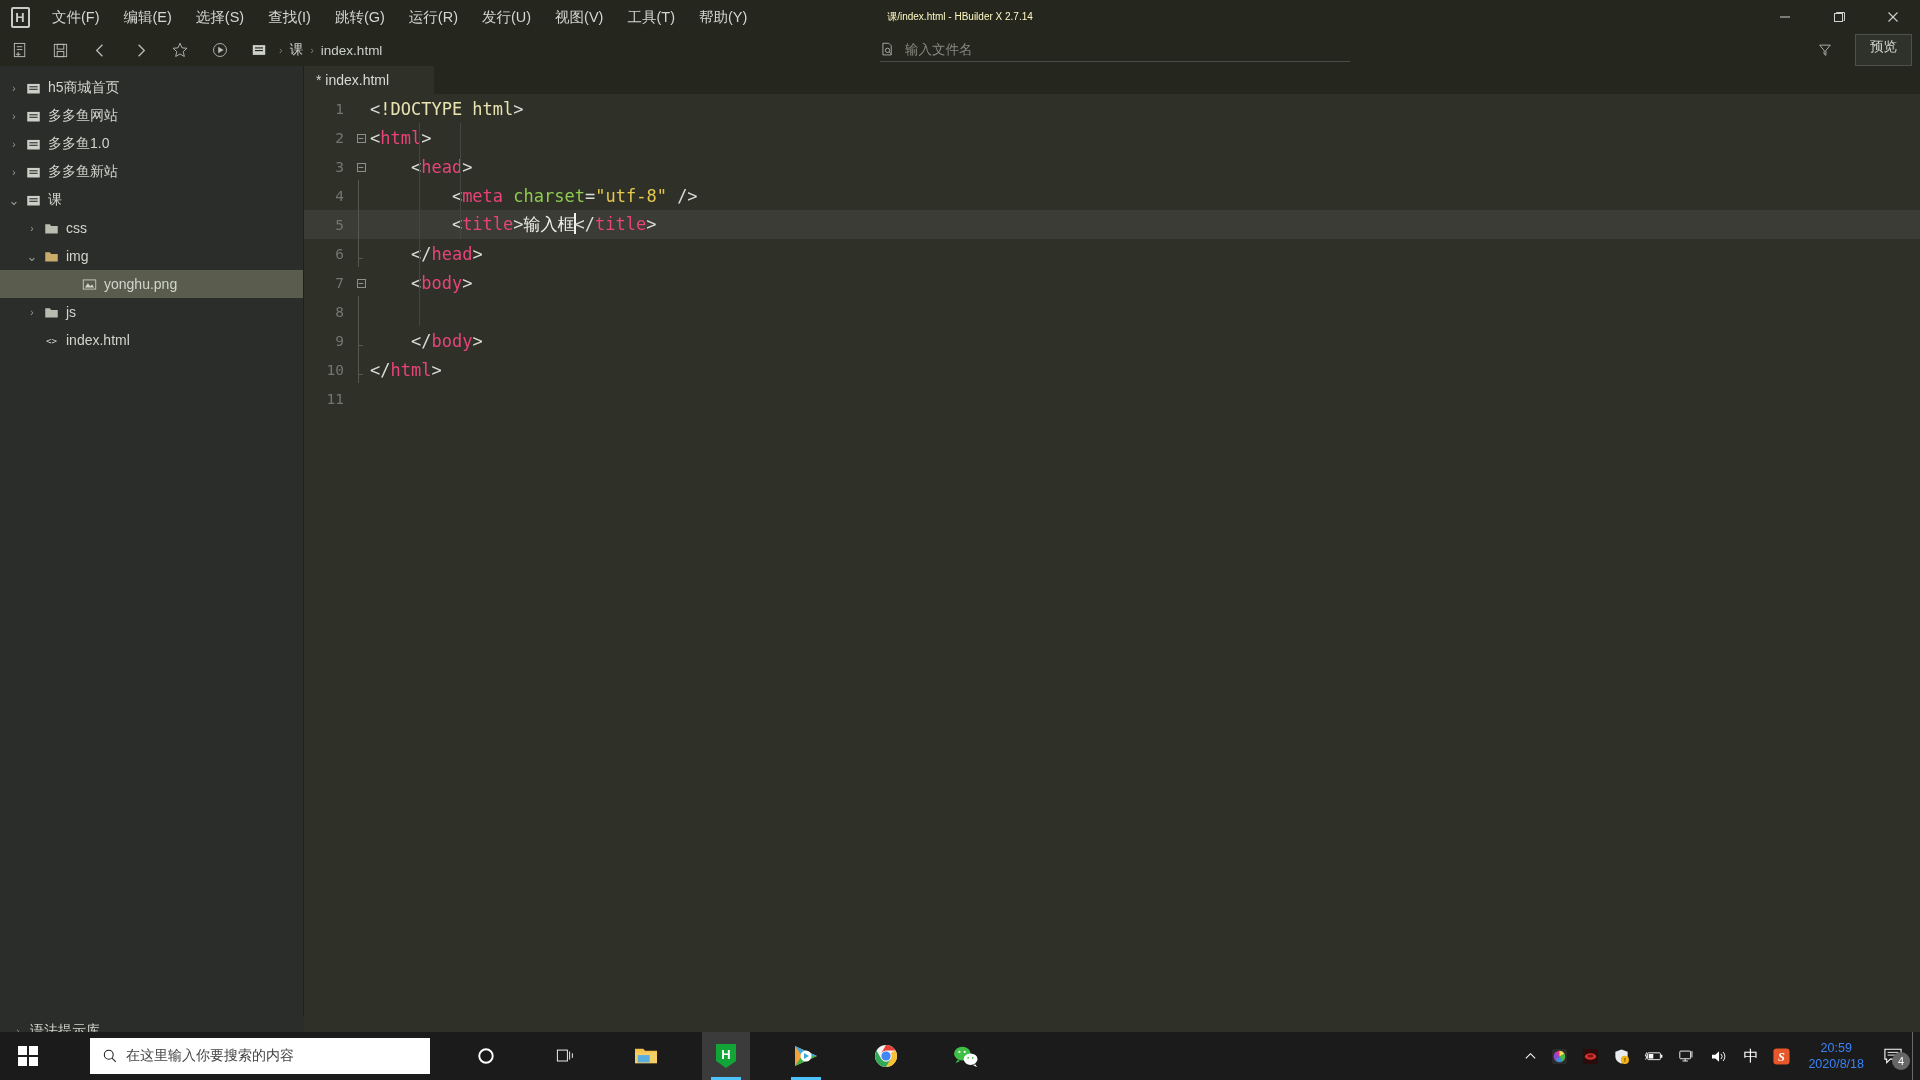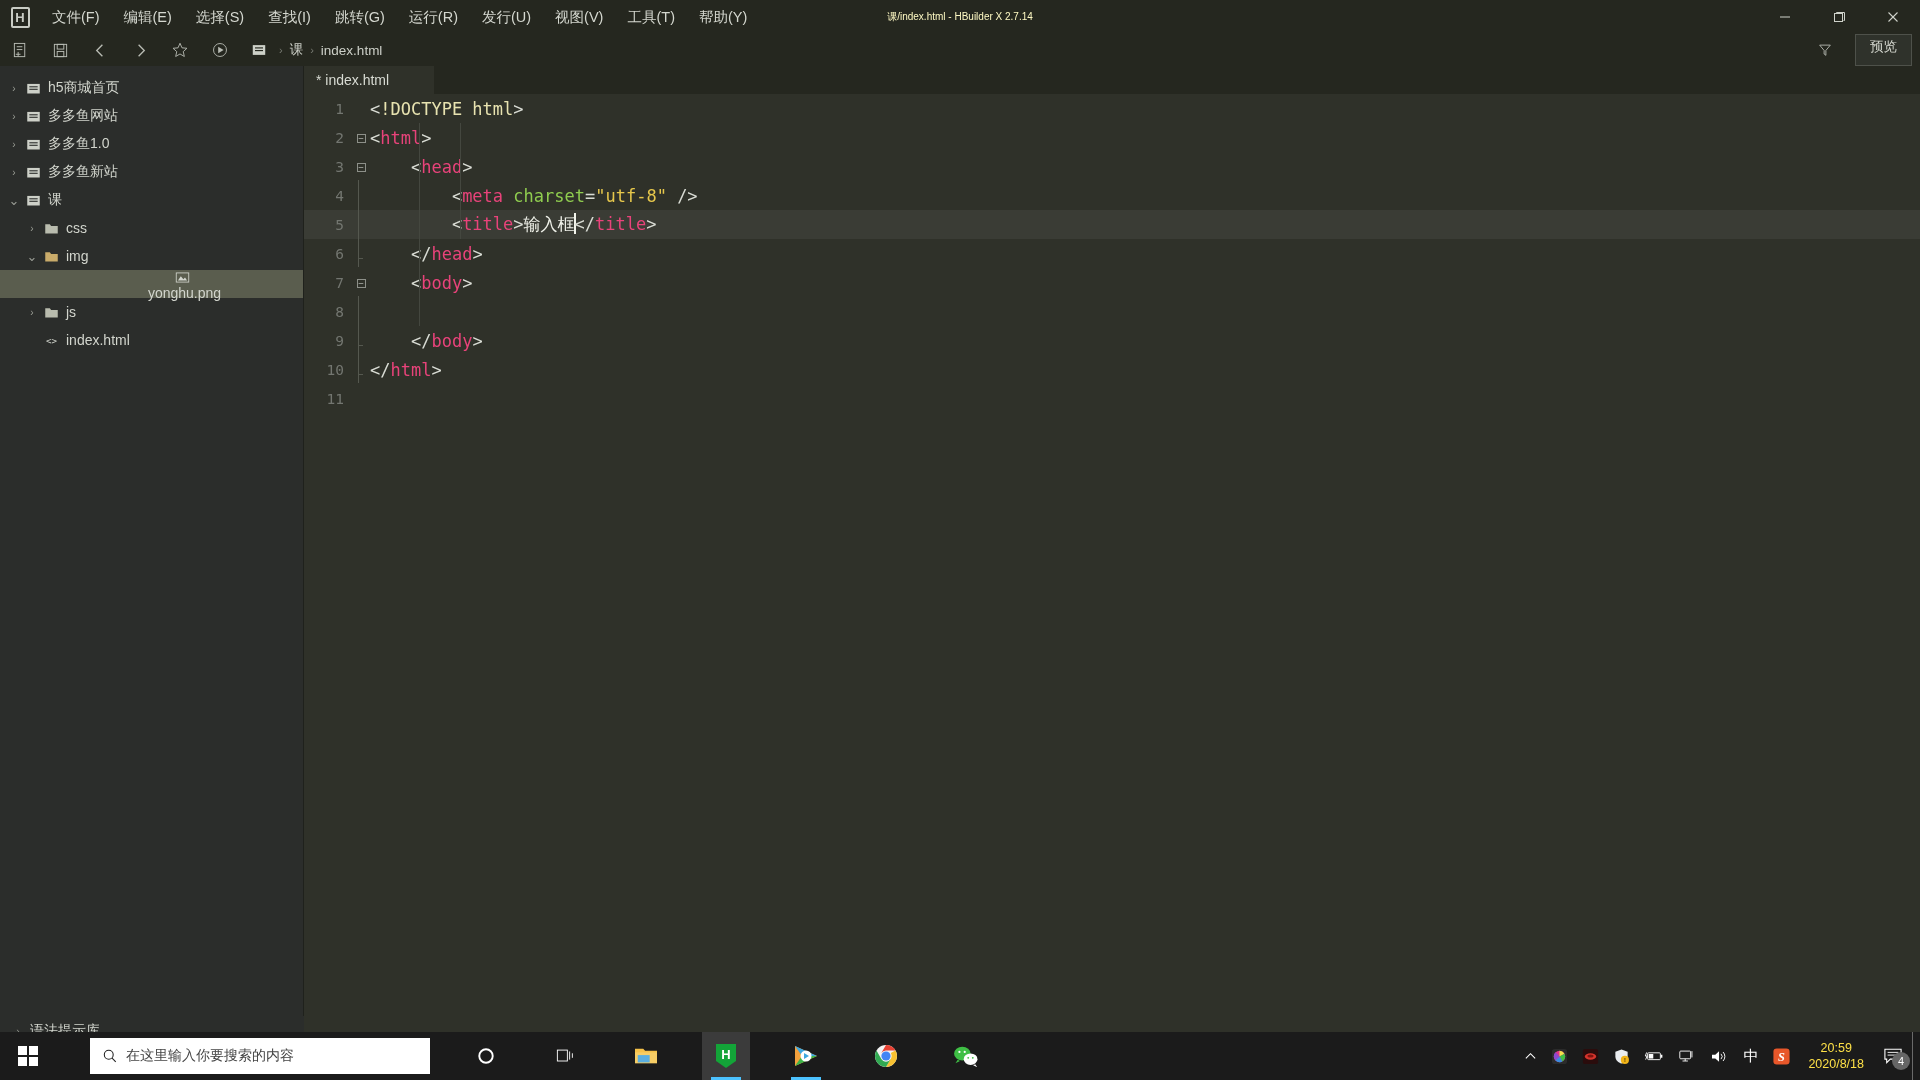--- a/index.html
+++ b/index.html
@@ -165,21 +165,21 @@
   .tb-app {
     width: 48px; height: 48px; display: flex; align-items: center; justify-content: center;
     position: relative;
   }
   .tb-app.active { background: #3b3b3b; }
   .tb-app.active::after, .tb-app.running::after {
     content: ""; position: absolute; bottom: 0; left: 9px; width: 30px; height: 3px; background: #4cc2ff;
   }
   .tray { margin-left: auto; display: flex; align-items: center; height: 48px; color: #fff; }
   .tray-item { padding: 0 7px; display: flex; align-items: center; color: #ffffff; font-size: 13px; }
-  .clock { color: #fde047; font-size: 12.5px; line-height: 16px; text-align: center; padding: 0 10px; }
+  .clock { color: #3b82f6; font-size: 12.5px; line-height: 16px; text-align: center; padding: 0 10px; }
   .notif {
     width: 38px; height: 48px; display: flex; align-items: center; justify-content: center;
     position: relative; color: #fff;
   }
   .badge {
     position: absolute; right: 2px; bottom: 10px; width: 18px; height: 18px; border-radius: 50%;
     background: #666; color: #fff; font-size: 11px; line-height: 18px; text-align: center;
   }
   .showdesk { width: 8px; height: 48px; border-left: 1px solid #6a6a6a; }
 </style>
@@ -271,20 +271,30 @@
             <rect x="4.5" y="6" width="9" height="1.3" fill="#25271f"></rect>
             <rect x="4.5" y="9" width="9" height="1.3" fill="#25271f"></rect>
           </svg>
       </span>
       <span class="crumb-sep">›</span>
       <span class="crumb-text">课</span>
       <span class="crumb-sep">›</span>
       <span class="crumb-text">index.html</span>
     </div>
 
+    <div class="tb-search">
+      <span style="color:#b9bcb4;display:flex;">
+        <svg width="15" height="15" viewBox="0 0 18 18">
+            <path d="M3.5 1.5 h7 l3 3 v11 h-10 z" fill="none" stroke="currentColor"></path>
+            <circle cx="9" cy="10" r="2.6" fill="none" stroke="currentColor"></circle>
+            <line x1="11" y1="12" x2="13" y2="14" stroke="currentColor"></line>
+          </svg>
+      </span>
+      <span class="tb-search-ph">输入文件名</span>
+    </div>
 
     <div class="tb-right">
       <span class="tb-icon">
         <svg width="16" height="16" viewBox="0 0 18 18">
             <polygon points="3,3.5 15,3.5 10,9.5 10,15 8,13.5 8,9.5" fill="none" stroke="currentColor"></polygon>
           </svg>
       </span>
       <span class="preview-btn">预览</span>
     </div>
   </div>
@@ -357,21 +367,21 @@
         </div>
         <div class="row" style="padding-left: 24px;">
           <span class="arrow" style="font-size: 13px;">⌄</span>
           <span class="ficon">
             <svg width="15" height="15" viewBox="0 0 18 18">
               <path d="M1.5 4 h5.5 l1.5 2 h8 v9 h-15 z" fill="#c9ab6a"></path>
             </svg>
           </span>
           <span class="label">img</span>
         </div>
-        <div class="row selected" style="padding-left: 62px; flex-direction: column;">
+        <div class="row selected" style="padding-left: 62px;">
           <span class="arrow empty"></span>
           <span class="ficon">
             <svg width="15" height="15" viewBox="0 0 18 18">
               <rect x="1.5" y="3.5" width="15" height="11" fill="none" stroke="#d2d5cd"></rect>
               <polygon points="3.5,12.5 7,7.5 10,11 12,9 14.5,12.5" fill="#d2d5cd"></polygon>
             </svg>
           </span>
           <span class="label">yonghu.png</span>
         </div>
         <div class="row" style="padding-left: 24px;">

